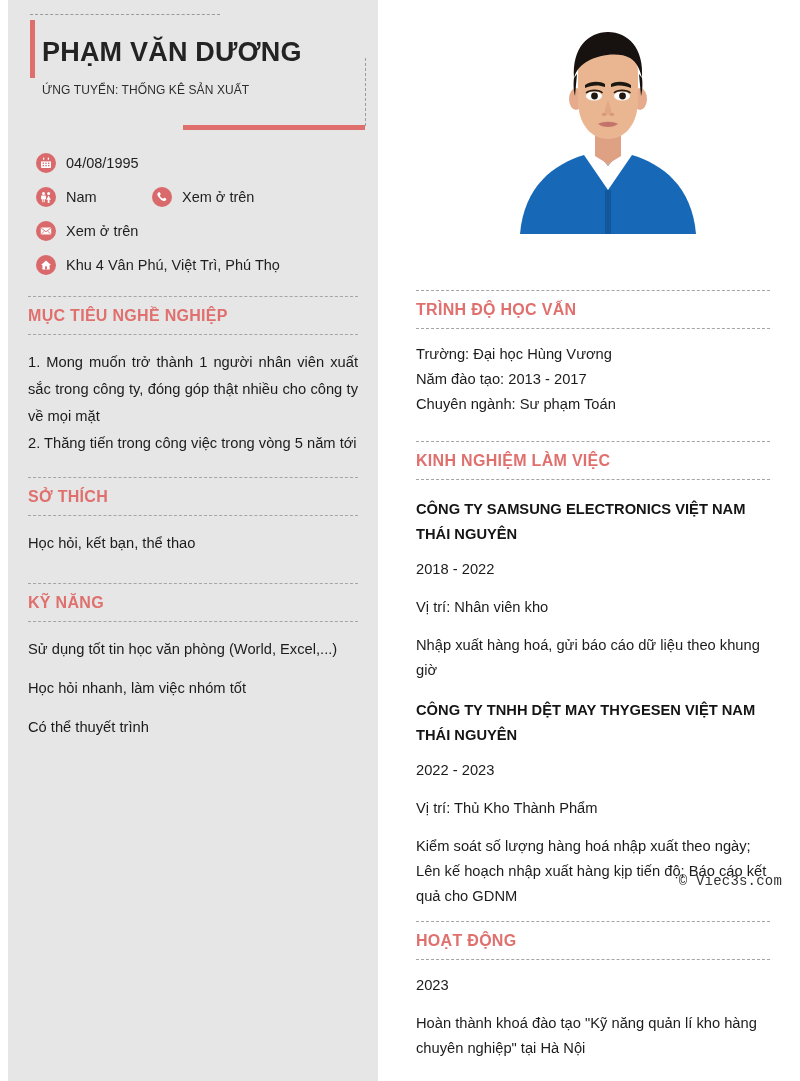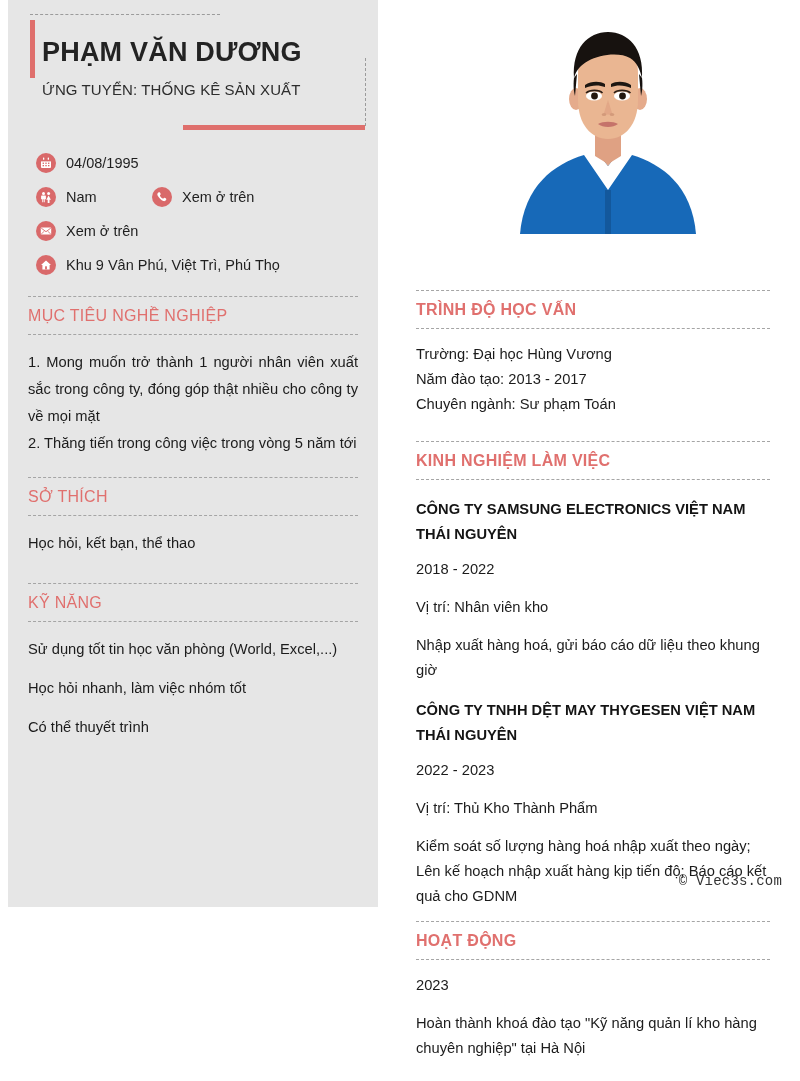--- a/index.html
+++ b/index.html
@@ -18,21 +18,21 @@
     height: 1081px;
     background: #ffffff;
   }
 
   
   .left-col {
     position: absolute;
     left: 8px;
     top: 0;
     width: 370px;
-    height: 907px;
+    height: 1081px;
     background: #e6e6e6;
   }
 
   .header-block {
     position: relative;
     padding: 16px 22px 0 22px;
     height: 140px;
   }
 
   
@@ -77,21 +77,21 @@
     font-size: 27px;
     font-weight: bold;
     letter-spacing: 0.2px;
     color: #232323;
     line-height: 36px;
     padding-top: 18px;
   }
 
   .cv-subtitle {
     margin-left: 12px;
-    font-size: 15px;
+    font-size: 12px;
     color: #2d2d2d;
     line-height: 26px;
     padding-top: 7px;
     letter-spacing: 0.1px;
   }
 
   
   .contact-list {
     padding: 6px 20px 0 28px;
   }
@@ -128,21 +128,21 @@
   
   .section { margin-top: 14px; }
 
   .sec-head-wrap { padding: 0 20px; }
   .sec-rule {
     height: 0;
     border-top: 1px dashed #a5a5a5;
   }
   .sec-title {
     font-size: 16px;
-    font-weight: normal;
+    font-weight: bold;
     color: #e0706e;
     letter-spacing: 0.3px;
     padding: 9px 0 8px 0;
     line-height: 20px;
   }
 
   .sec-body {
     padding: 14px 20px 0 20px;
   }
 
@@ -330,21 +330,21 @@
       </div>
 
       <div class="contact-row">
         <div class="contact-item">
           <span class="c-icon">
             <svg width="12" height="12" viewBox="0 0 12 12">
               <path d="M6 1.6 L11 6 L9.6 6 L9.6 10.4 L2.4 10.4 L2.4 6 L1 6 Z" fill="#ffffff"></path>
               <rect x="5.1" y="7.3" width="1.8" height="3.1" fill="#d9696a"></rect>
             </svg>
           </span>
-          <span class="c-text">Khu 9 Vân Phú, Việt Trì, Phú Thọ</span>
+          <span class="c-text">Khu 4 Vân Phú, Việt Trì, Phú Thọ</span>
         </div>
       </div>
 
     </div>
 
     <div class="section">
       <div class="sec-head-wrap">
         <div class="sec-rule"></div>
         <div class="sec-title">MỤC TIÊU NGHỀ NGHIỆP</div>
         <div class="sec-rule"></div>

